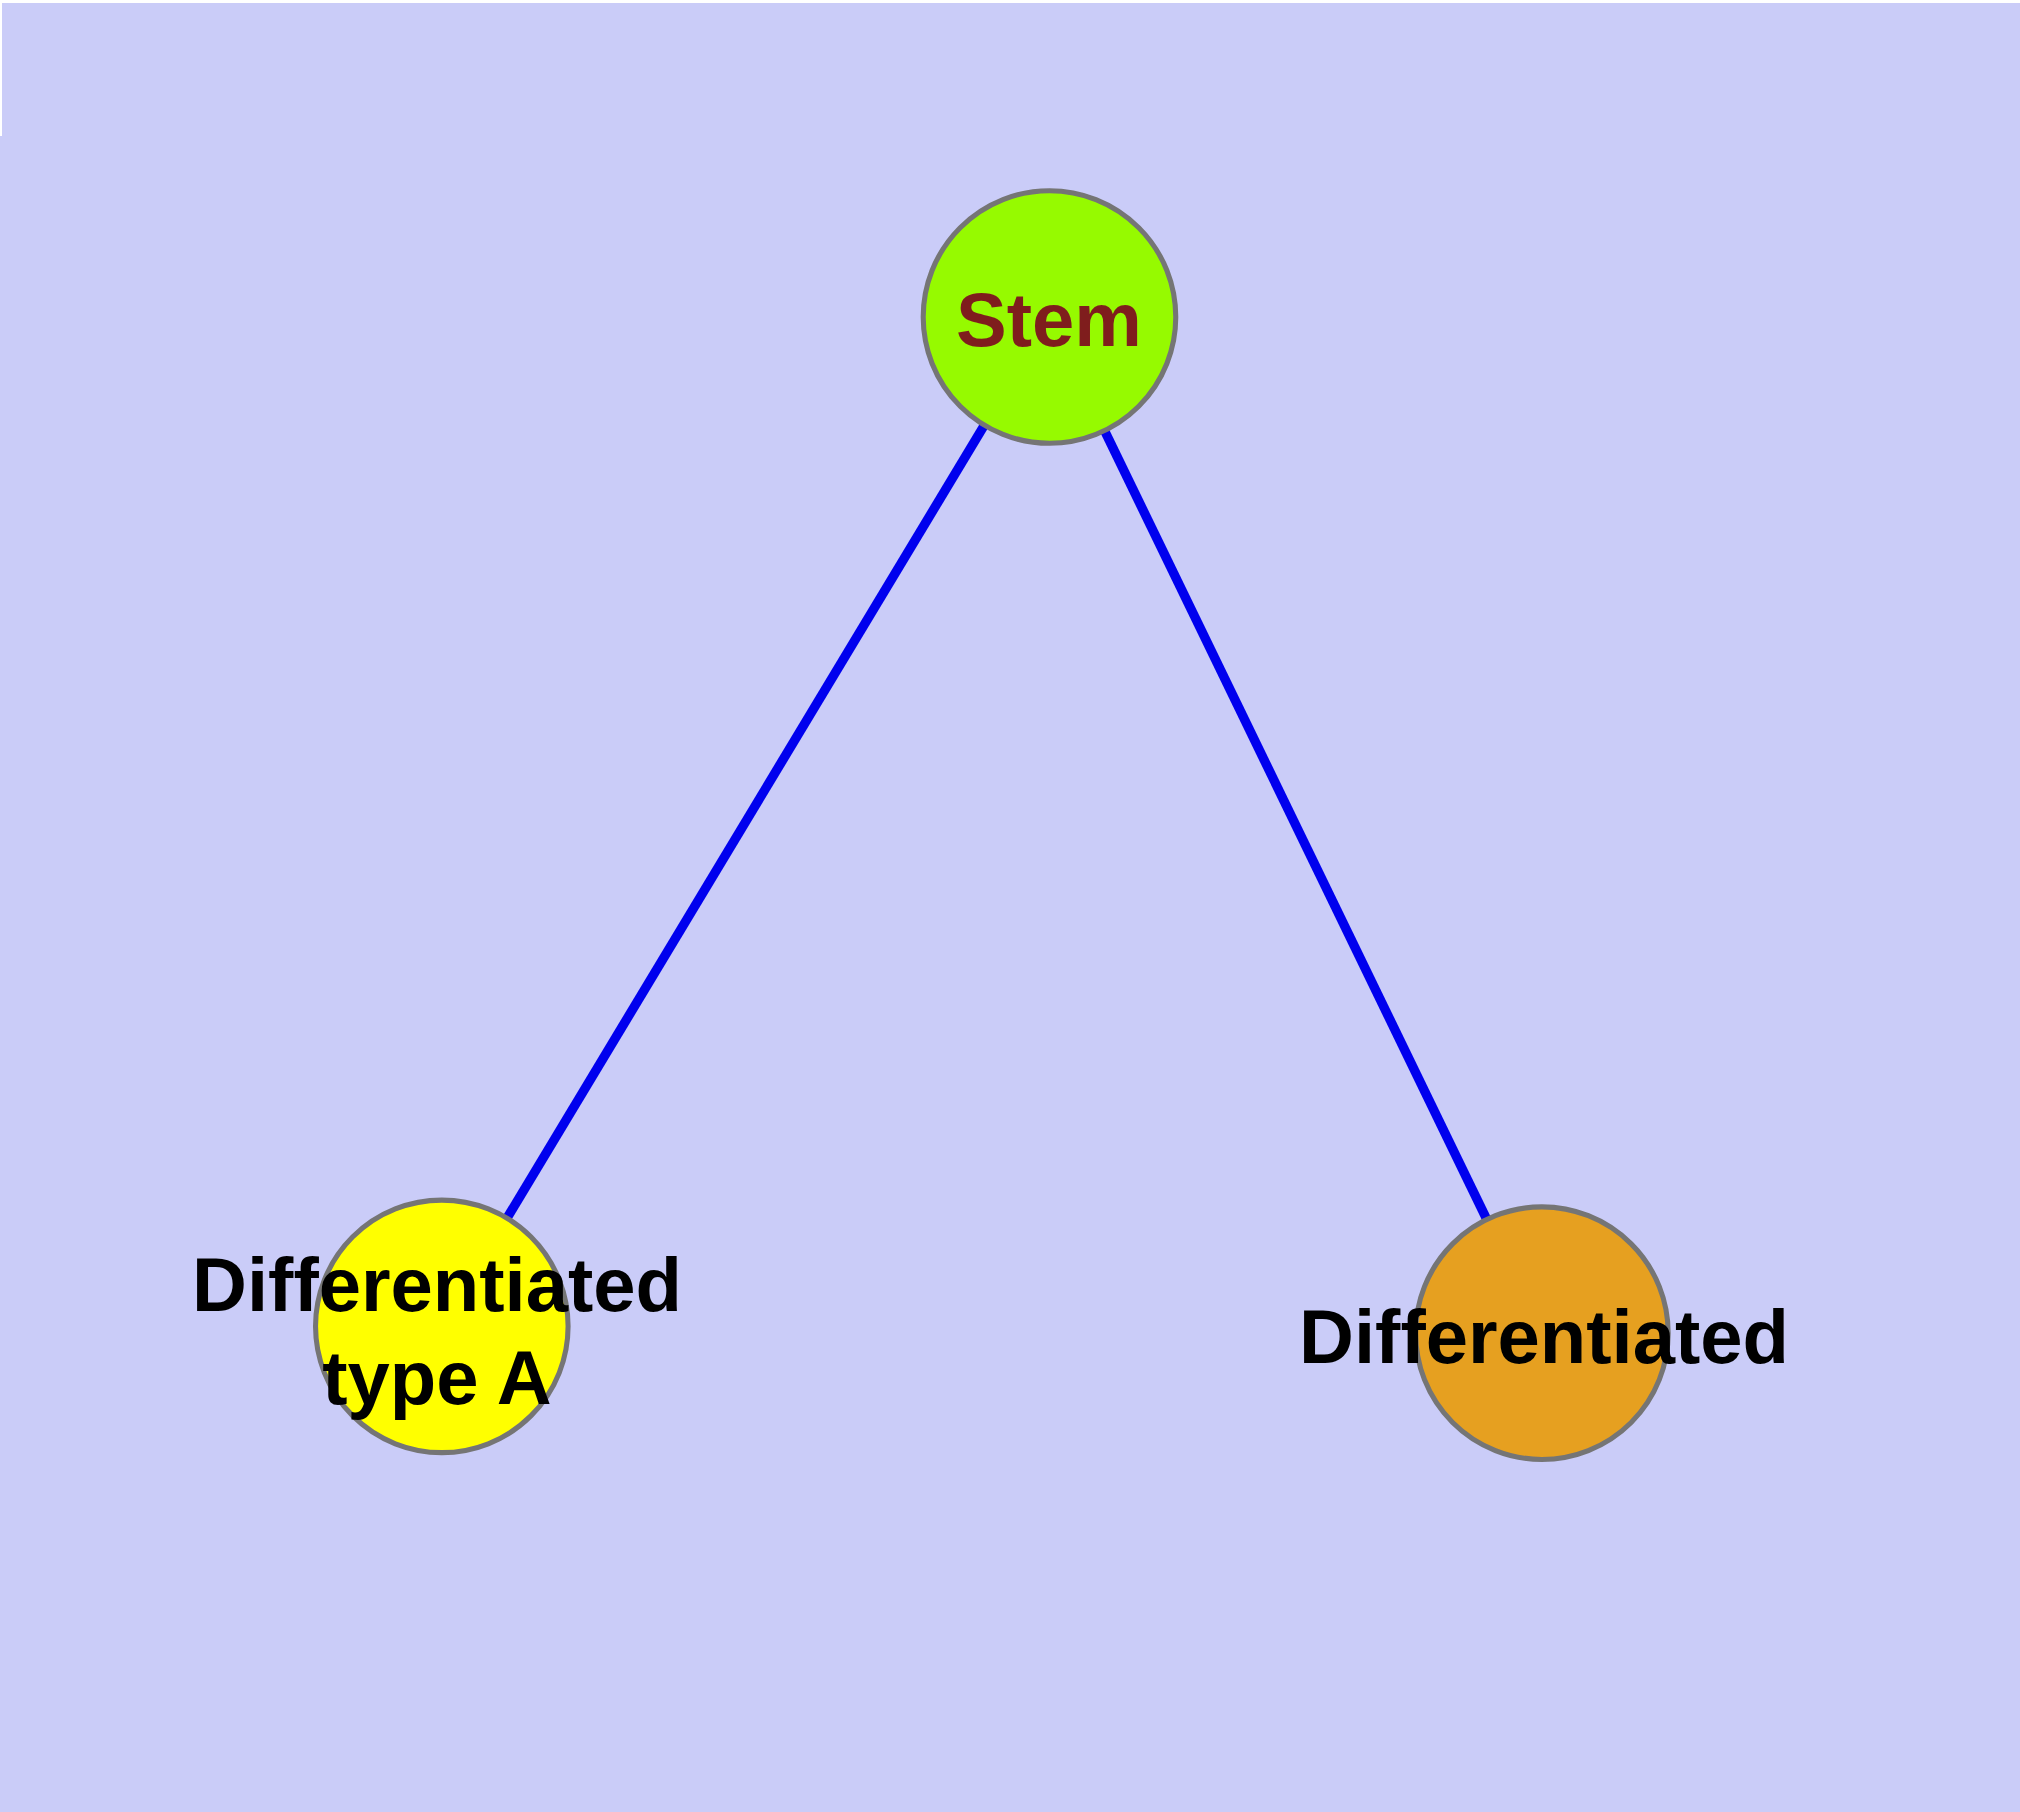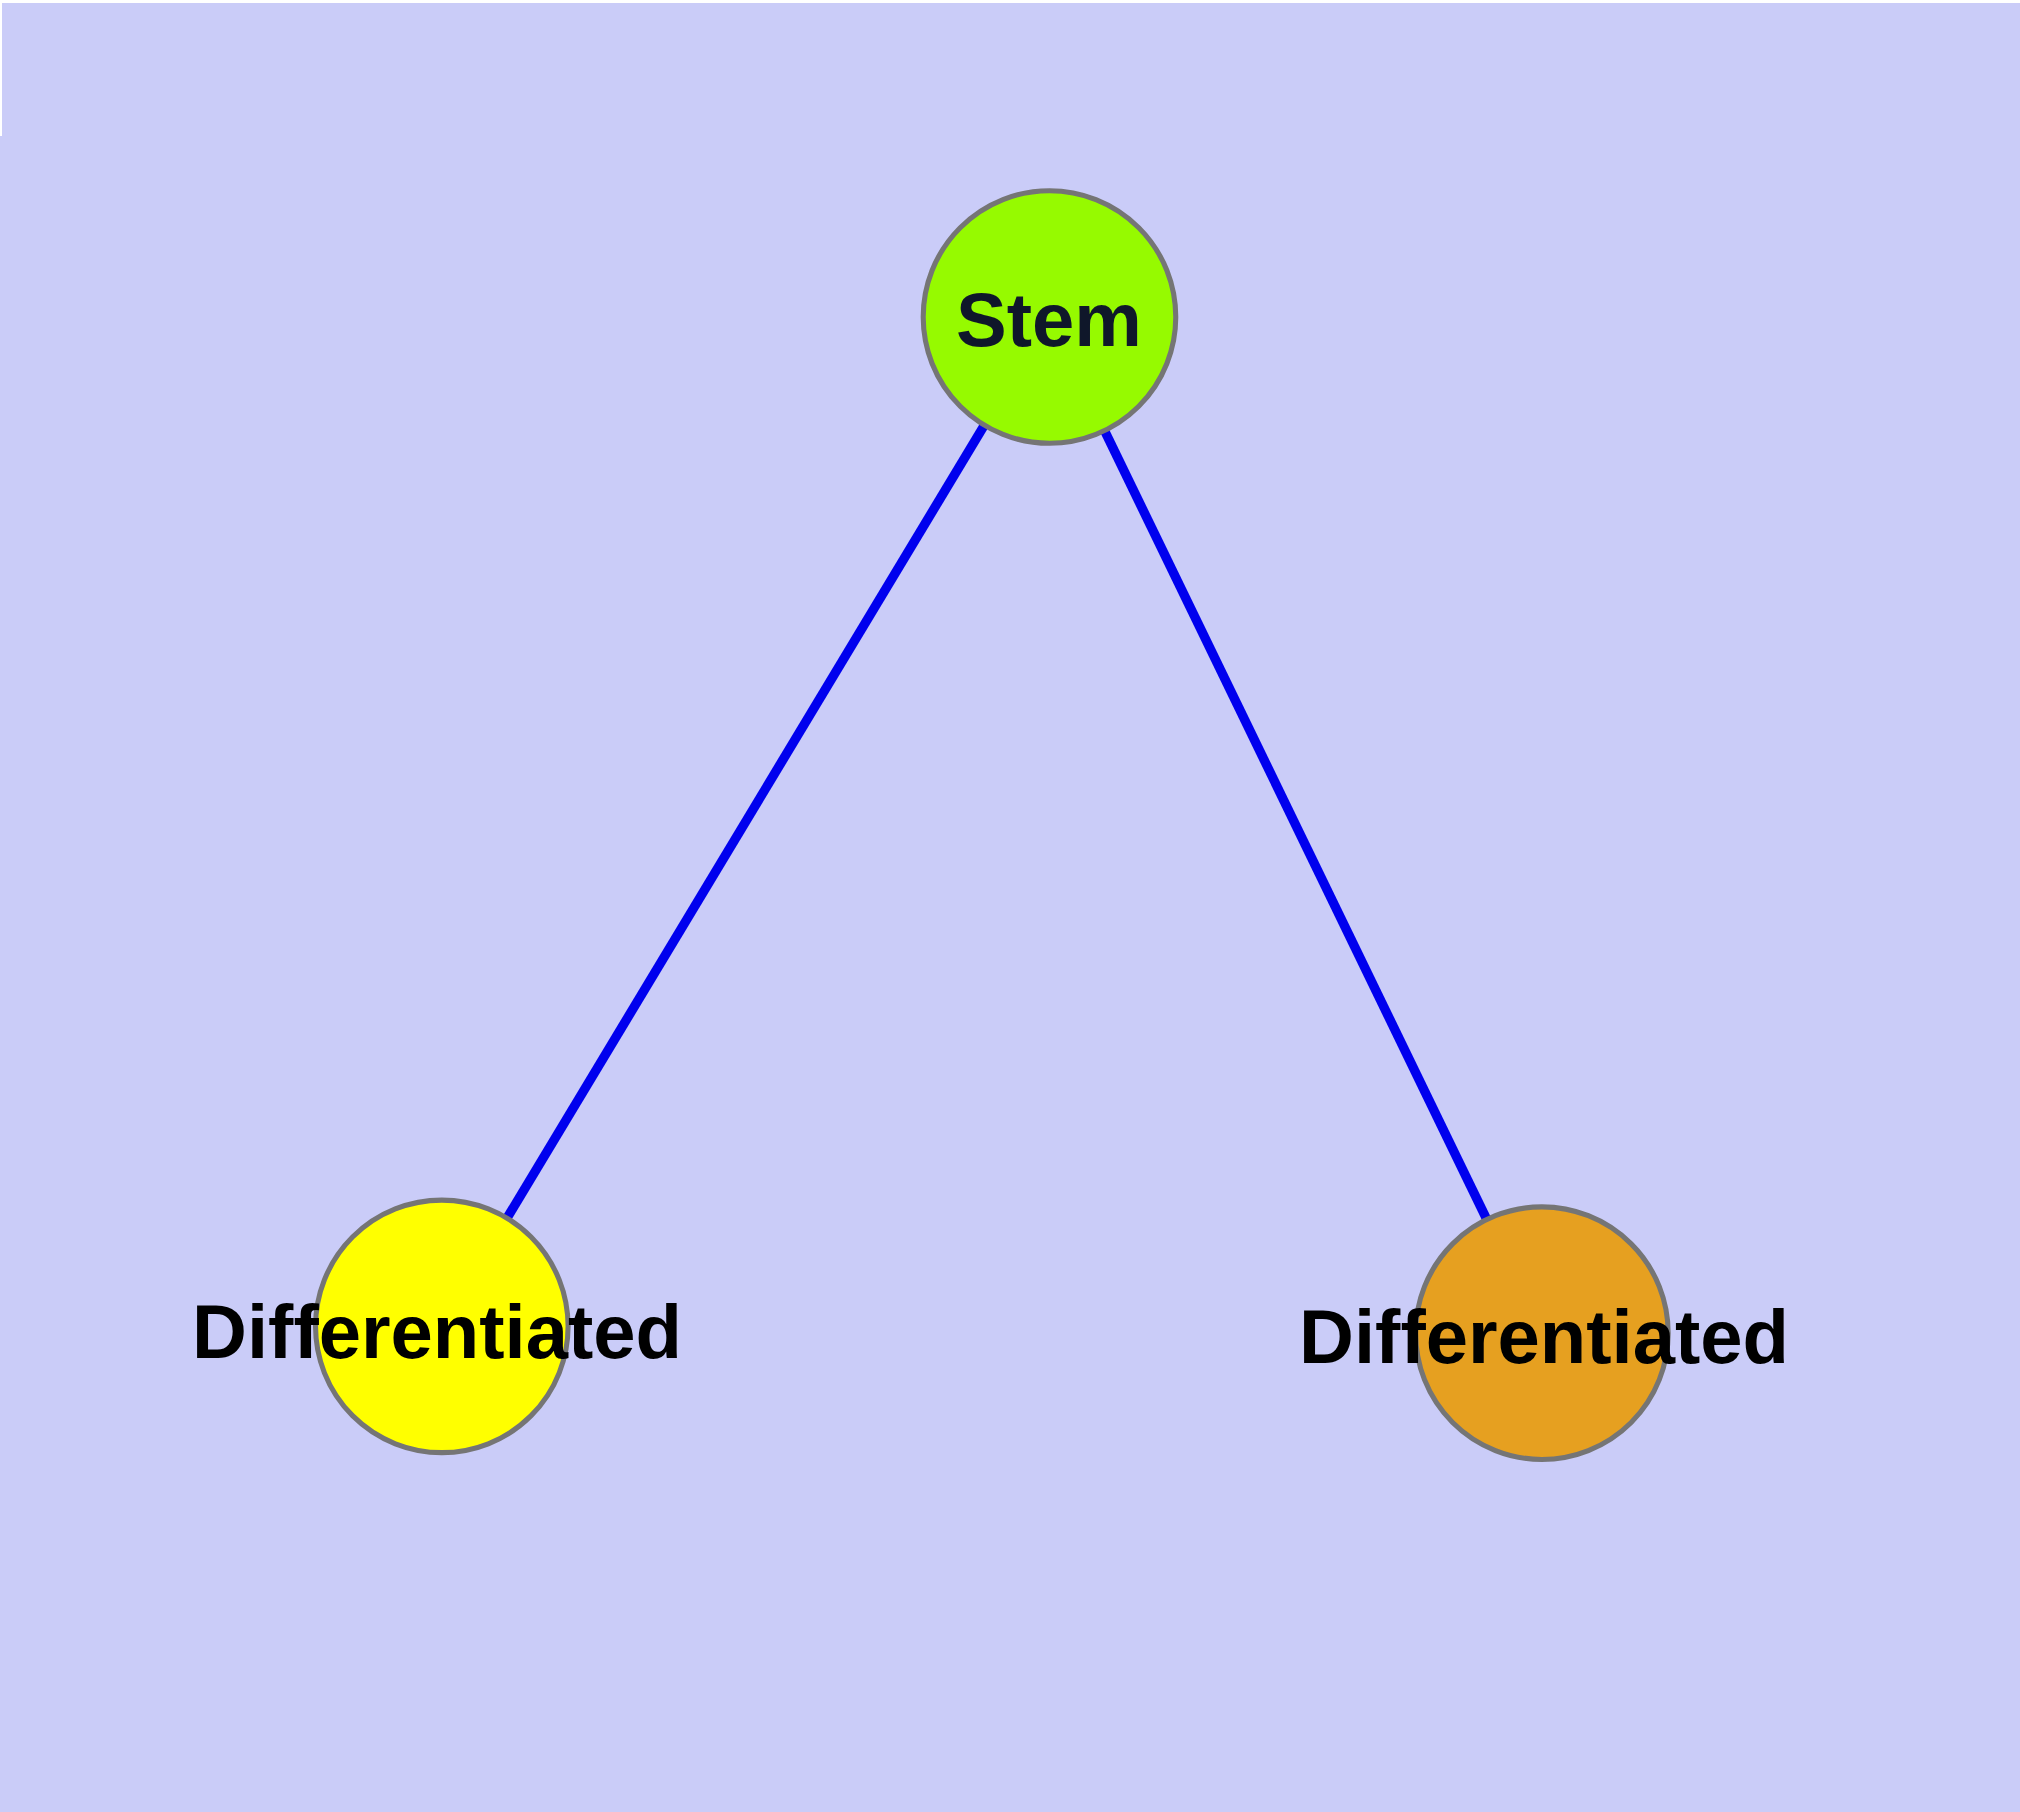--- a/index.html
+++ b/index.html
@@ -79,26 +79,27 @@
     <svg class="diagram-svg" viewBox="0 0 2384 2138">
 
       <line class="edge" x1="1238" y1="374" x2="521" y2="1565" stroke="#0000EE"></line>
       <line class="edge" x1="1238" y1="374" x2="1819" y2="1573" stroke="#0000EE"></line>
 
       <circle class="node-circle" cx="1238" cy="374" r="149" fill="#96FA00" stroke="#757575"></circle>
       <circle class="node-circle" cx="521" cy="1565" r="149" fill="#FFFF00" stroke="#757575"></circle>
       <circle class="node-circle" cx="1819" cy="1573" r="149" fill="#E6A020" stroke="#757575"></circle>
     </svg>
 
-    <div class="node-label" style="left: 1049px; top: 319px; color: #0f172a;">
+    <div class="node-label" style="left: 1049px; top: 319px; color: #7f1d1d;">
       <span>Stem</span>
     </div>
 
     <div class="node-label" style="left: 437px; top: 1331px; color: rgb(0, 0, 0);">
       <span>Differentiated</span>
+      <span>type A</span>
     </div>
 
     <div class="node-label" style="left: 1544px; top: 1336px; color: rgb(0, 0, 0);">
       <span>Differentiated</span>
     </div>
 
     <div class="window-edge-top" style="background-color: rgb(255, 255, 255);"></div>
     <div class="window-edge-left" style="background-color: rgb(255, 255, 255);"></div>
 
   </div>

